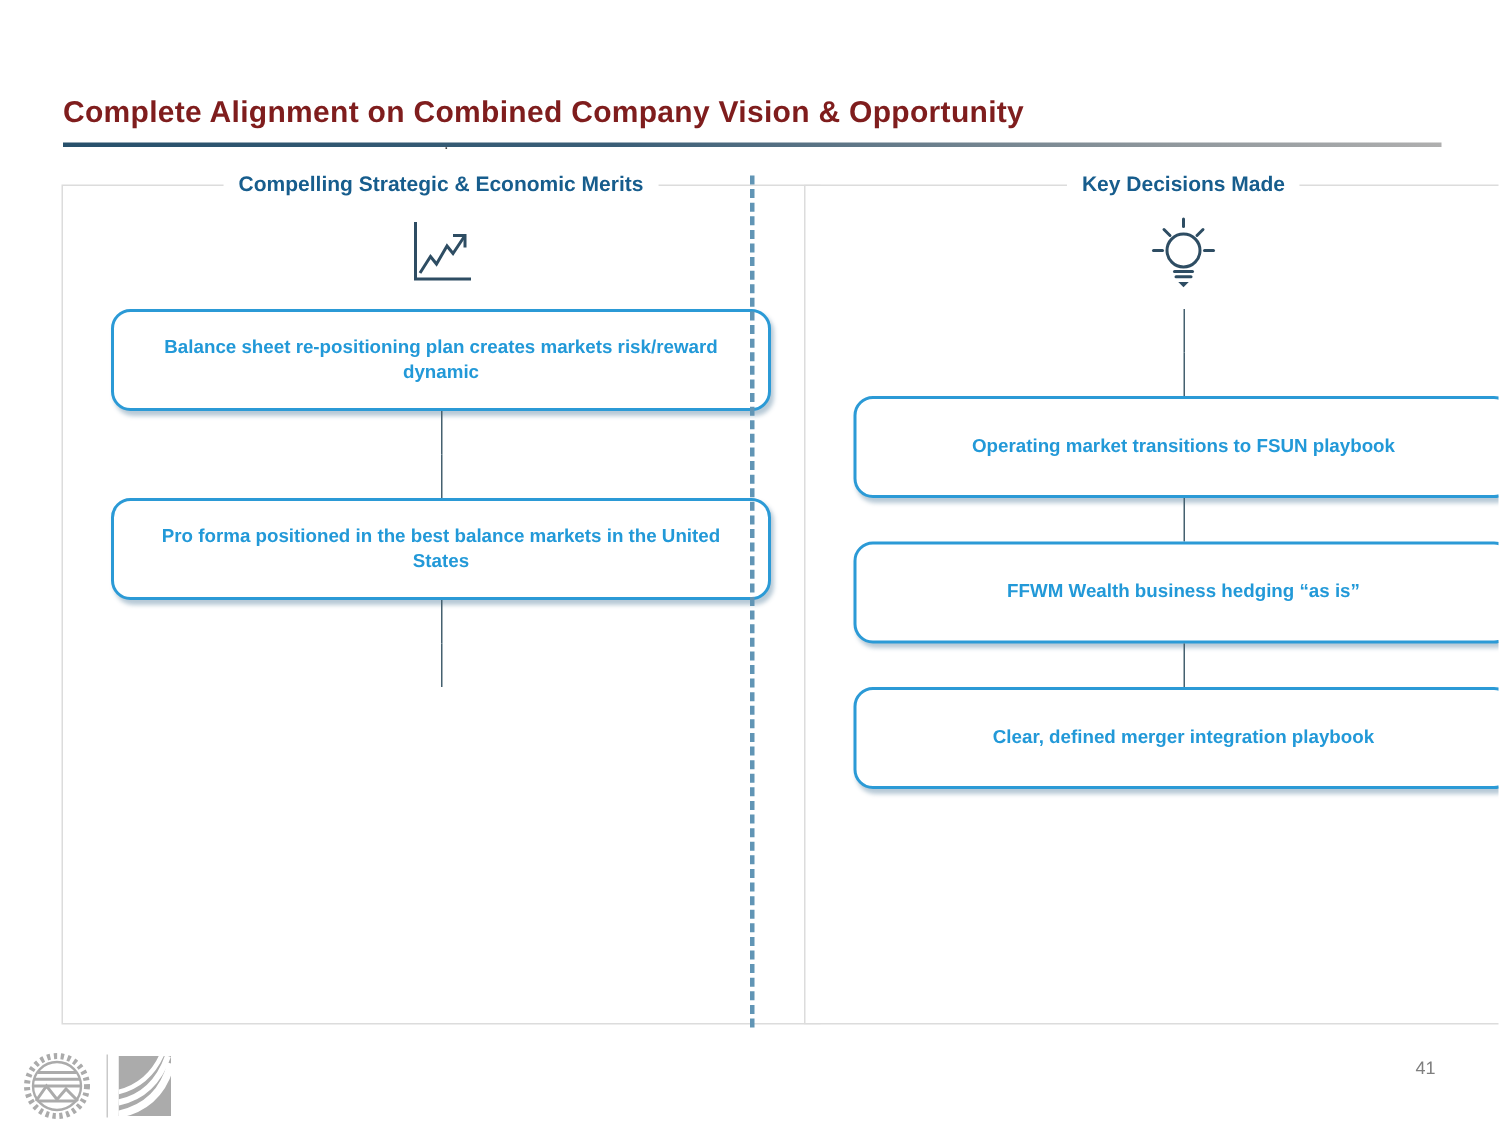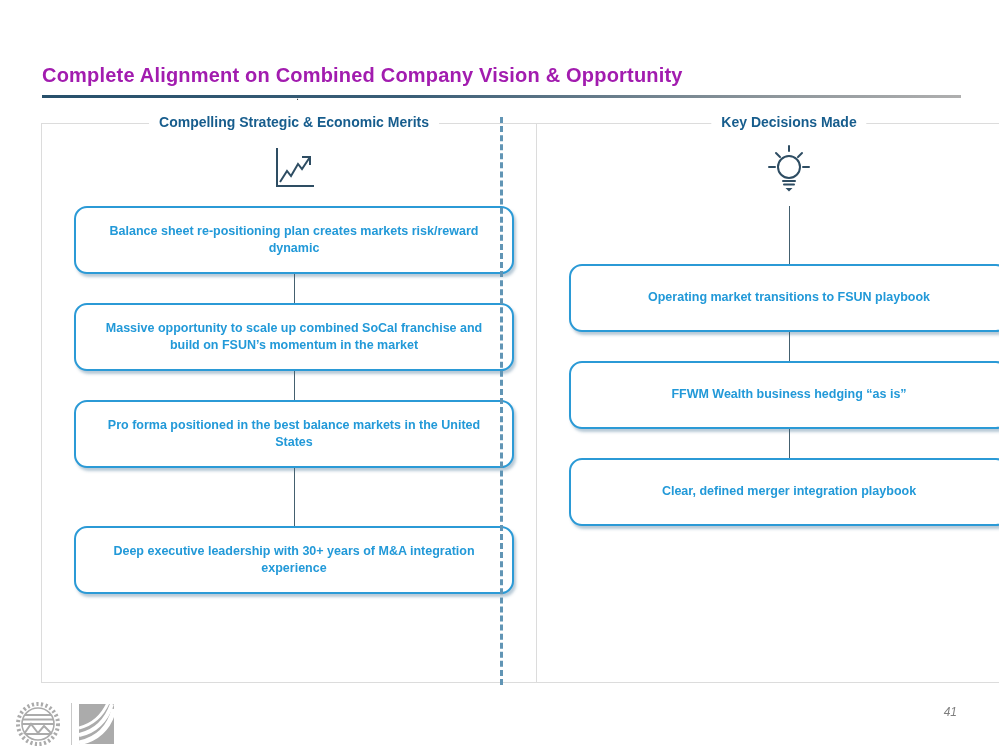--- a/index.html
+++ b/index.html
@@ -2,21 +2,21 @@
 <html><head>
 <meta charset="utf-8">
 <style>
   html,body{margin:0;padding:0;}
   body{
     width:999px;height:750px;position:relative;background:#ffffff;
     font-family:"Liberation Sans", sans-serif;overflow:hidden;
   }
   .title{
     position:absolute;left:42px;top:64px;
-    font-size:20px;font-weight:bold;color:#a21caf;letter-spacing:.2px;white-space:nowrap;
+    font-size:20px;font-weight:bold;color:#7f1d1d;letter-spacing:.2px;white-space:nowrap;
   }
   .rule{
     position:absolute;left:42px;top:95px;width:919px;height:3px;
     background:linear-gradient(to right,#27506B 0%,#3A5E77 40%,#8F979C 80%,#AFAFAF 100%);
   }
   .stray{
     position:absolute;left:296px;top:90px;font-size:11px;color:#444;
   }
   .panel{
     position:absolute;top:123px;width:506px;height:560px;
@@ -40,21 +40,21 @@
   .connector{width:1px;height:29px;background:#44606F;margin:0 auto;}
   .divider{
     position:absolute;left:500px;top:117px;height:568px;width:0;
     border-left:3px dashed #6195B5;
   }
   .footer-logos{
     position:absolute;left:12px;top:700px;display:flex;align-items:center;gap:7px;
   }
   .logo-sep{width:1px;height:42px;background:#C9C9C9;}
   .pagenum{
-    position:absolute;right:42px;top:705px;font-size:12px;color:#7F7F7F;font-style:italic;
+    position:absolute;right:42px;top:705px;font-size:12px;color:#7F7F7F;
   }
   svg{display:block;}
 </style>
 </head>
 <body>
 
 <div class="title">Complete Alignment on Combined Company Vision &amp; Opportunity</div>
 <div class="rule"></div>
 <div class="stray">.</div>
 
@@ -63,26 +63,24 @@
   <svg class="panel-icon" width="50" height="46" viewBox="0 0 50 46">
     <g fill="none" stroke="#2E4D63" stroke-width="2">
       <polyline points="8,4 8,42 45,42"></polyline>
       <polyline points="11,38 18,27 22,32 29,20 33,25 41,13"></polyline>
       <polyline points="33,13 41,13 41,21"></polyline>
     </g>
   </svg>
   <div class="boxes">
     <div class="fbox">Balance sheet re-positioning plan creates markets risk/reward dynamic</div>
     <div class="connector"></div>
-    <div class="fbox">Massive opportunity to scale up combined SoCal franchise and build on FSUN’s momentum in the market</div>
     <div class="connector"></div>
     <div class="fbox">Pro forma positioned in the best balance markets in the United States</div>
     <div class="connector"></div>
     <div class="connector"></div>
-    <div class="fbox">Deep executive leadership with 30+ years of M&amp;A integration experience</div>
   </div>
 </div>
 
 <div class="divider"></div>
 
 <div class="panel right">
   <div class="panel-legend">Key Decisions Made</div>
   <svg class="panel-icon" width="44" height="52" viewBox="0 0 44 52">
     <g fill="none" stroke="#2E4D63" stroke-width="2" stroke-linecap="round">
       <circle cx="22" cy="23" r="11"></circle>

